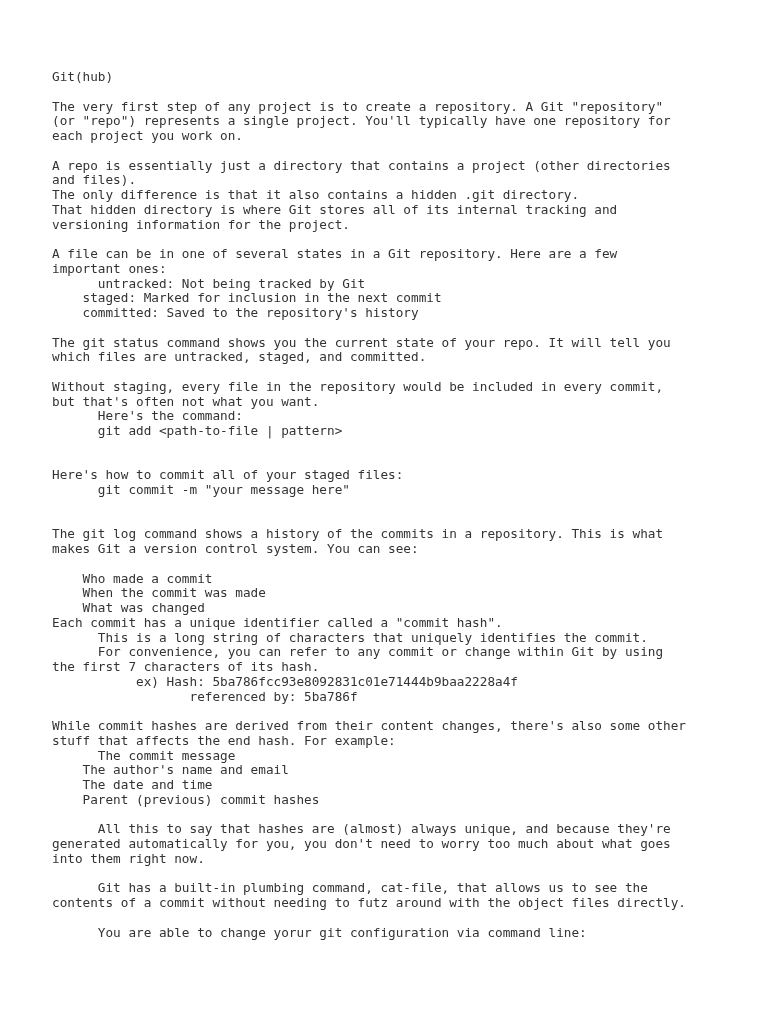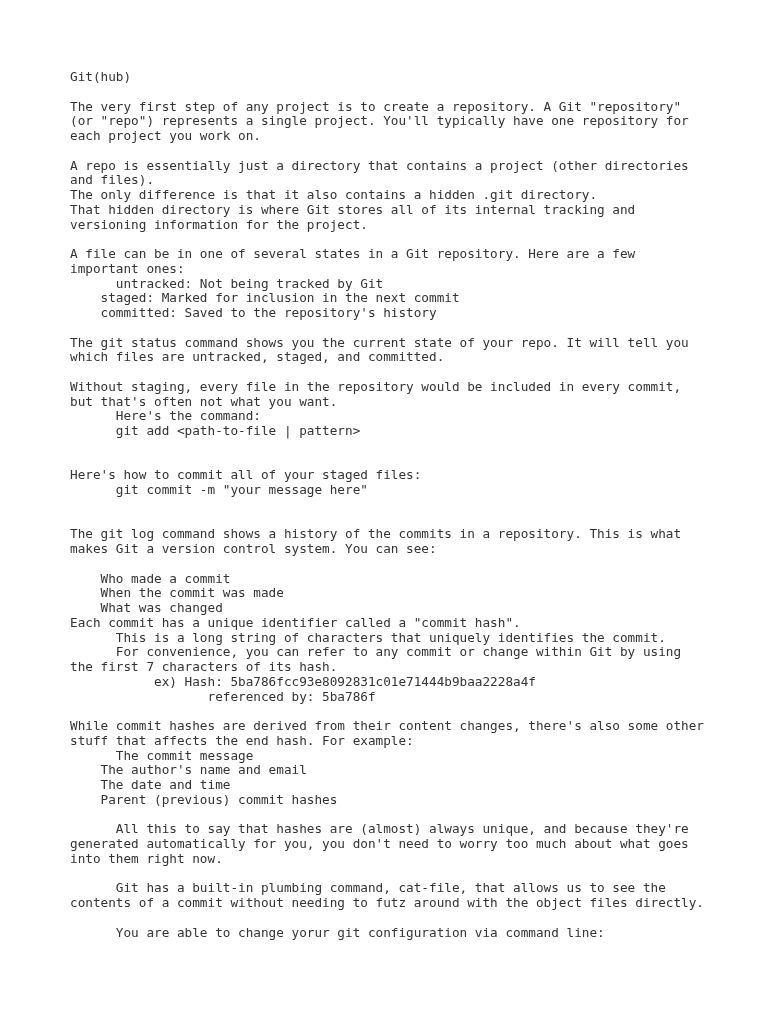--- a/index.html
+++ b/index.html
@@ -10,21 +10,21 @@
   }
   .page {
     position: relative;
     width: 768px;
     height: 1024px;
     background: #ffffff;
     overflow: hidden;
   }
   .doc-text {
     position: absolute;
-    left: 70px;
+    left: 52px;
     top: 70px;
     margin: 0;
     font-family: "DejaVu Sans Mono", "Liberation Mono", monospace;
     font-size: 12.7px;
     line-height: 14.75px;
     color: #333333;
     white-space: pre;
     letter-spacing: 0;
   }
 </style>

